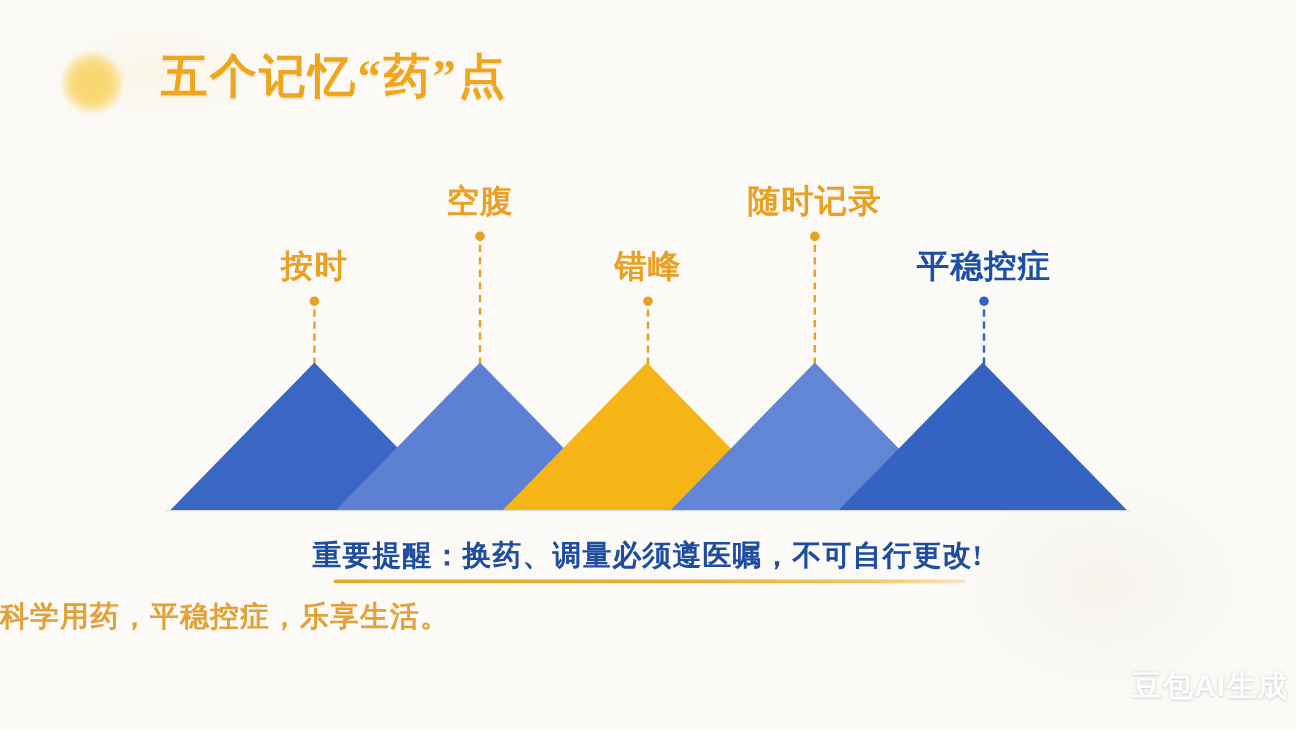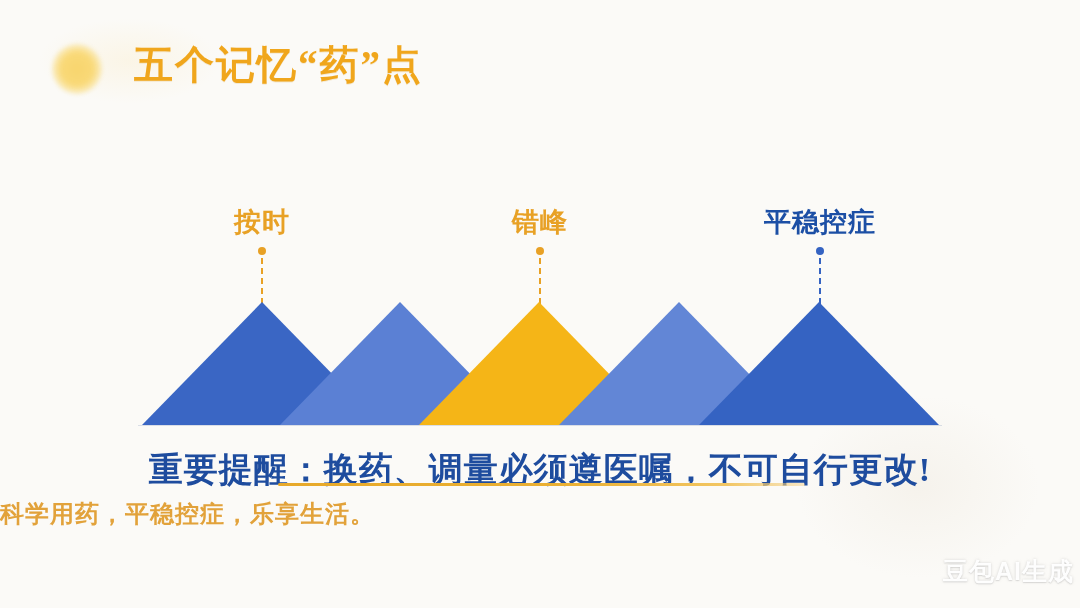--- a/index.html
+++ b/index.html
@@ -44,21 +44,21 @@
     position:absolute;top:302px;width:240px;height:123px;
     clip-path:polygon(50% 0%, 100% 100%, 0% 100%);
   }
   .baseline{
     position:absolute;left:138px;right:138px;top:425px;height:1px;
     background:rgba(120,140,180,0.25);
   }
   
   .reminder{
     position:absolute;left:0;right:0;top:447px;text-align:center;
-    font-size:34px;font-weight:bold;letter-spacing:1px;
+    font-size:24px;font-weight:bold;letter-spacing:1px;
   }
   .divider{
     position:absolute;left:278px;top:483px;width:527px;height:3px;border-radius:2px;
     background:linear-gradient(90deg, #e7a92a 0%, #eab034 55%, #f2c663 85%, rgba(243,206,133,0.45) 100%);
   }
   .tagline{
     position:absolute;left:0;right:0;top:498px;text-align:left;
     font-size:24px;font-weight:bold;letter-spacing:1px;
   }
   .closing{
@@ -80,27 +80,37 @@
 
   <div class="sun"></div>
   <h1 class="title" style="color: rgb(240, 166, 28);">五个记忆“药”点</h1>
 
   <div class="callout low" style="left:262px;top:204px;">
     <div class="callout-label" style="color: rgb(232, 161, 37);">按时</div>
     <div class="callout-dot" style="background: rgb(232, 161, 37);"></div>
     <div class="callout-line" style="border-color: rgb(232, 161, 37);"></div>
   </div>
 
+  <div class="callout high" style="left:400px;top:150px;">
+    <div class="callout-label" style="color: rgb(232, 161, 37);">空腹</div>
+    <div class="callout-dot" style="background: rgb(232, 161, 37);"></div>
+    <div class="callout-line" style="border-color: rgb(232, 161, 37);"></div>
+  </div>
 
   <div class="callout low" style="left:540px;top:204px;">
     <div class="callout-label" style="color: rgb(232, 161, 37);">错峰</div>
     <div class="callout-dot" style="background: rgb(232, 161, 37);"></div>
     <div class="callout-line" style="border-color: rgb(232, 161, 37);"></div>
   </div>
 
+  <div class="callout high" style="left:679px;top:150px;">
+    <div class="callout-label" style="color: rgb(232, 161, 37);">随时记录</div>
+    <div class="callout-dot" style="background: rgb(232, 161, 37);"></div>
+    <div class="callout-line" style="border-color: rgb(232, 161, 37);"></div>
+  </div>
 
   <div class="callout low" style="left:820px;top:204px;">
     <div class="callout-label" style="color: rgb(28, 79, 165);">平稳控症</div>
     <div class="callout-dot" style="background: rgb(53, 99, 194);"></div>
     <div class="callout-line" style="border-color: rgb(53, 99, 194);"></div>
   </div>
 
   <div class="mountain" style="left: 142px; z-index: 1; background: rgb(58, 102, 196);"></div>
   <div class="mountain" style="left: 280px; z-index: 2; background: rgb(91, 128, 212);"></div>
   <div class="mountain" style="left: 419px; z-index: 3; background: rgb(245, 181, 23);"></div>

